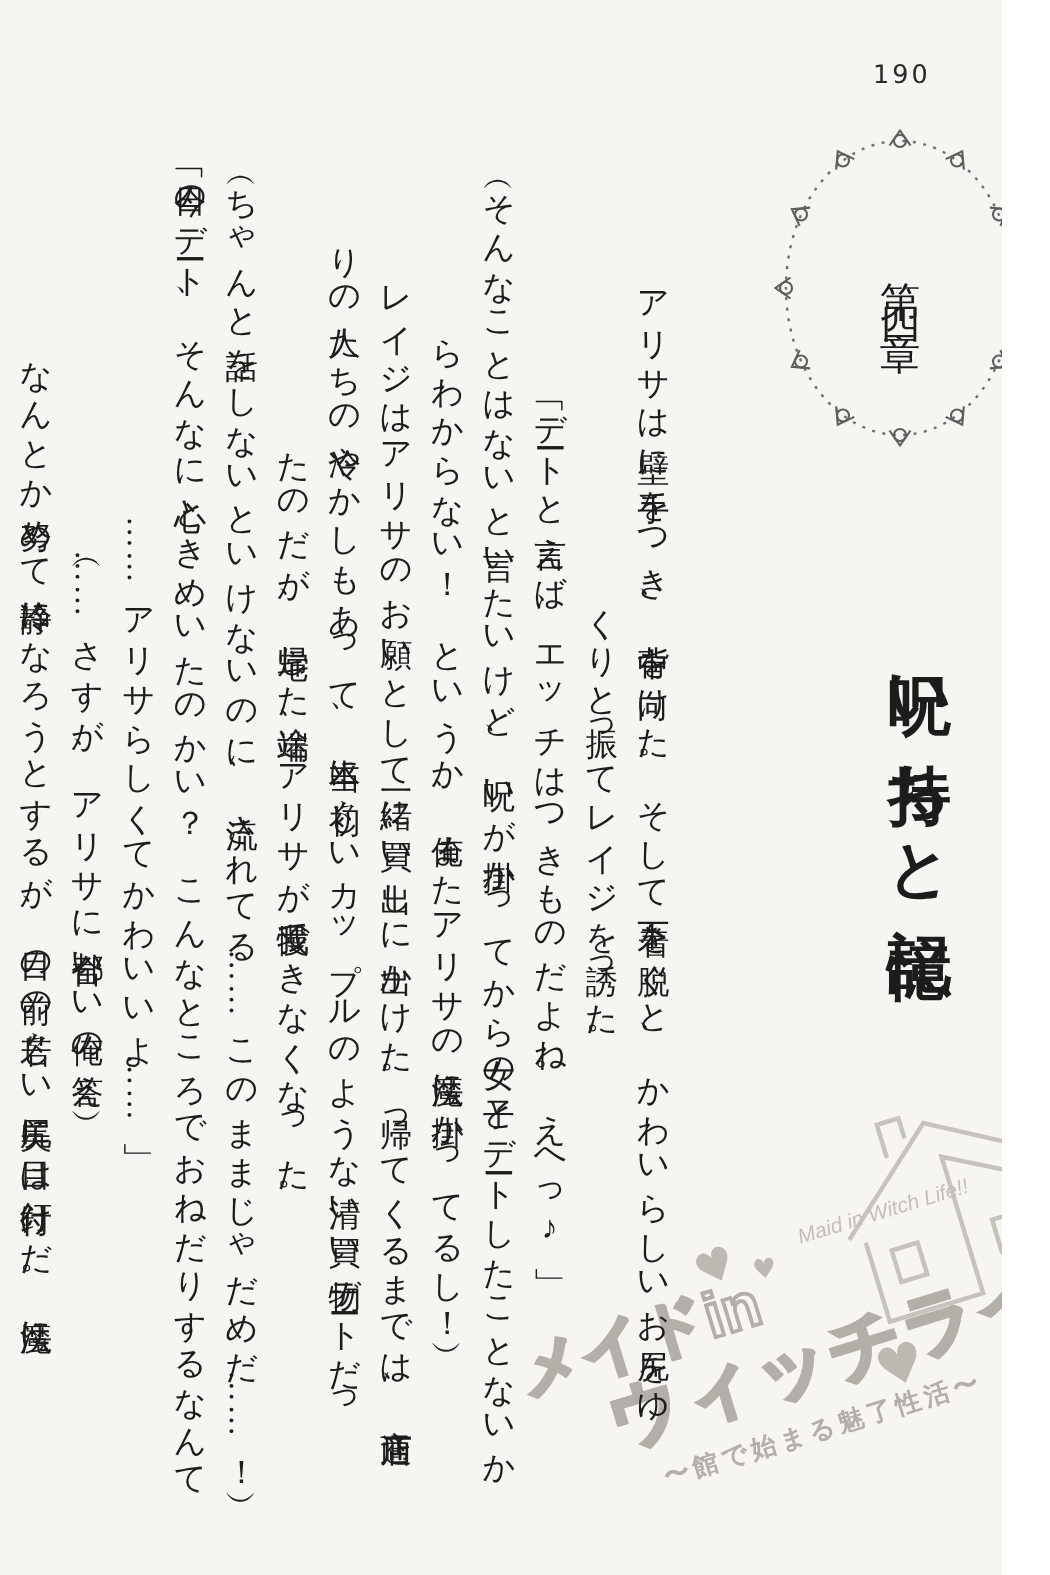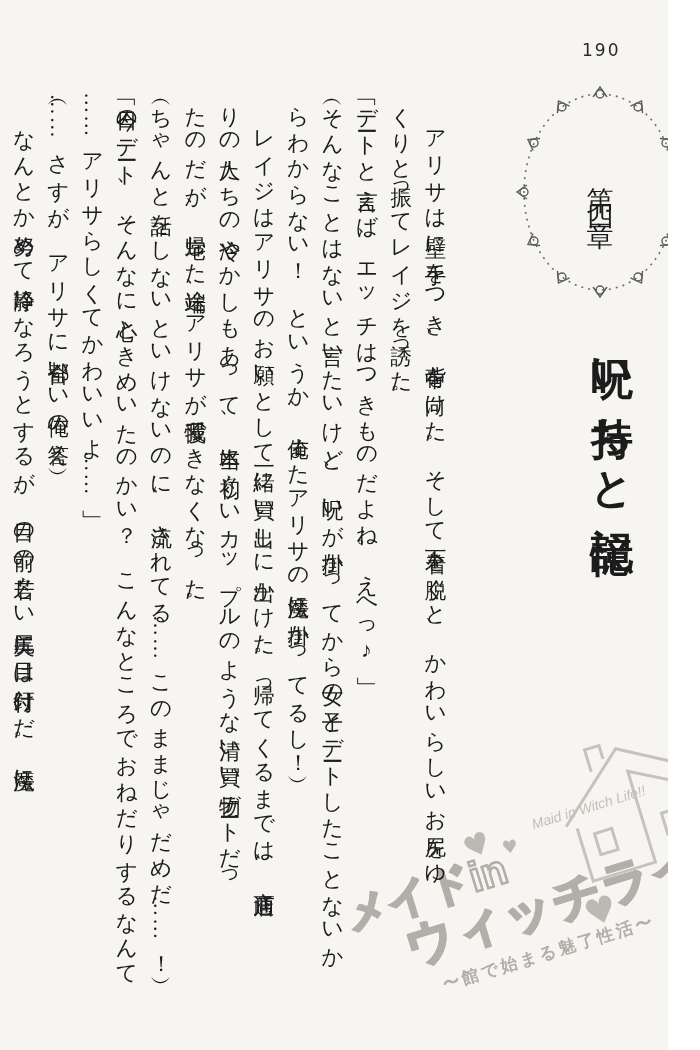--- a/index.html
+++ b/index.html
@@ -4,20 +4,21 @@
 <style>
   html,body { margin:0; padding:0; }
   .page {
     position: relative;
     width: 668px;
     height: 1050px;
     background: #f6f5f2;
     overflow: hidden;
     font-family: "Liberation Serif", "DejaVu Serif", serif;
     color: #1c1c1c;
+    text-align: center;
   }
 
   
   .page-number {
     position: absolute;
     top: 40px;
     left: 582px;
     font-size: 17px;
     letter-spacing: 2px;
     font-family: "DejaVu Sans", sans-serif;

